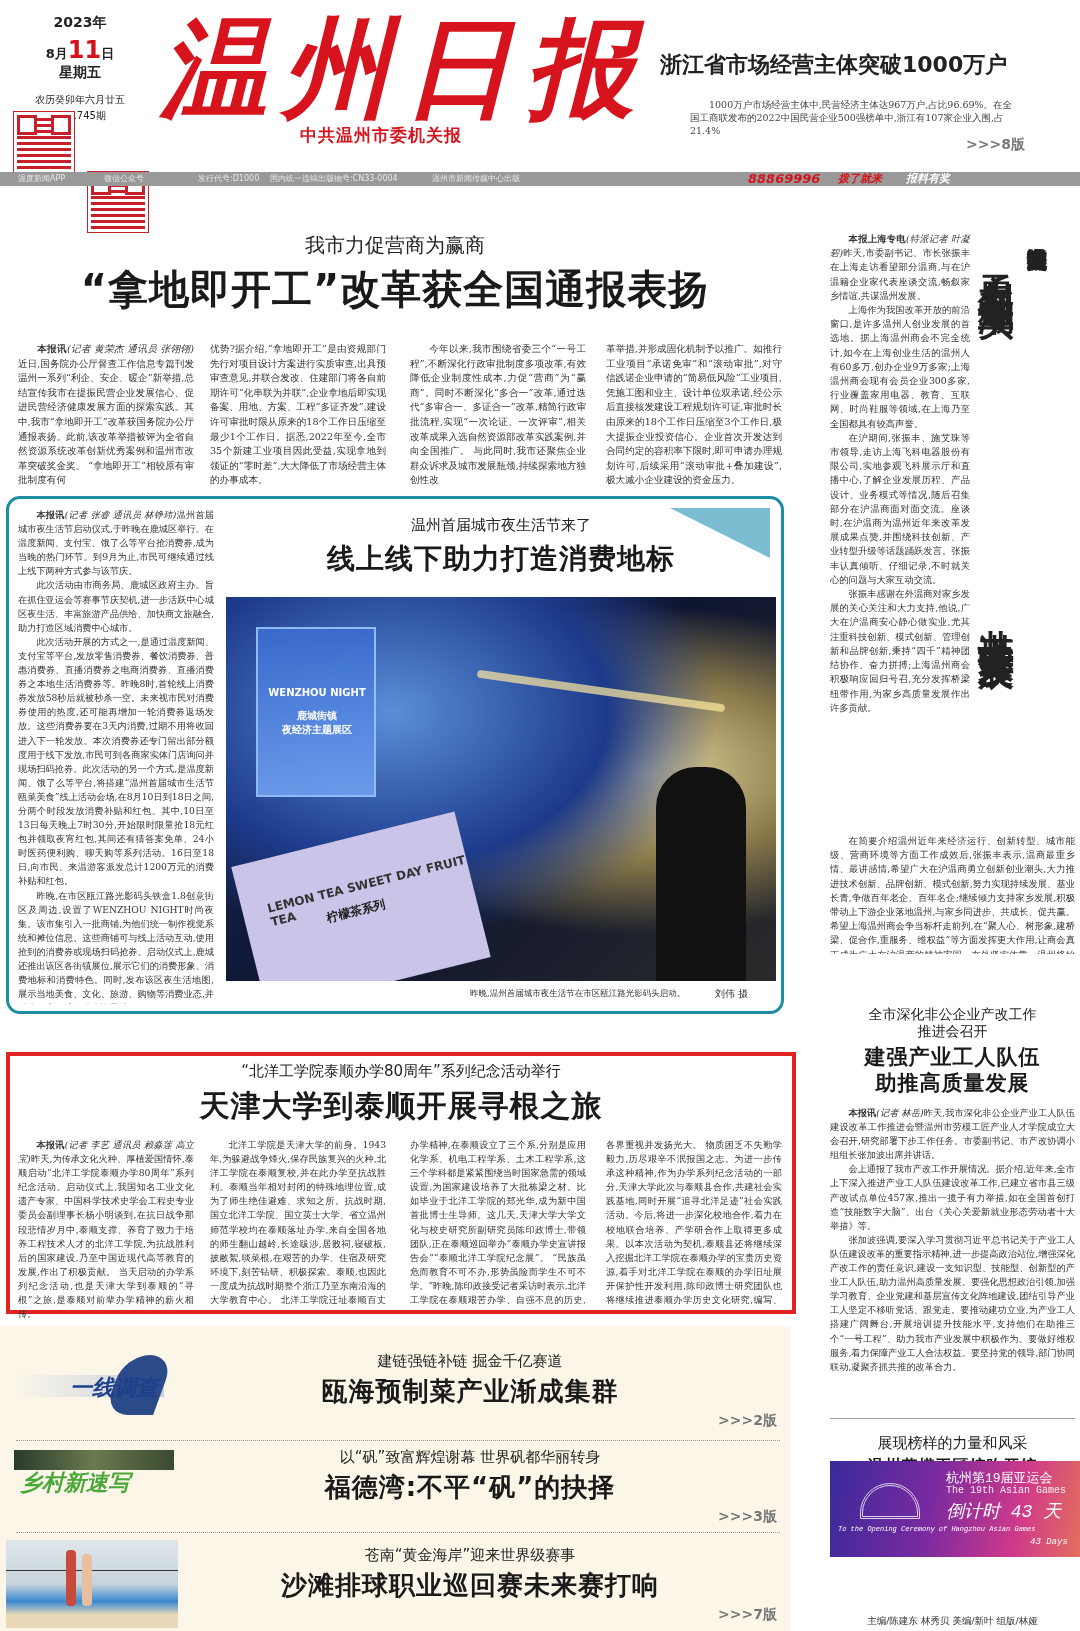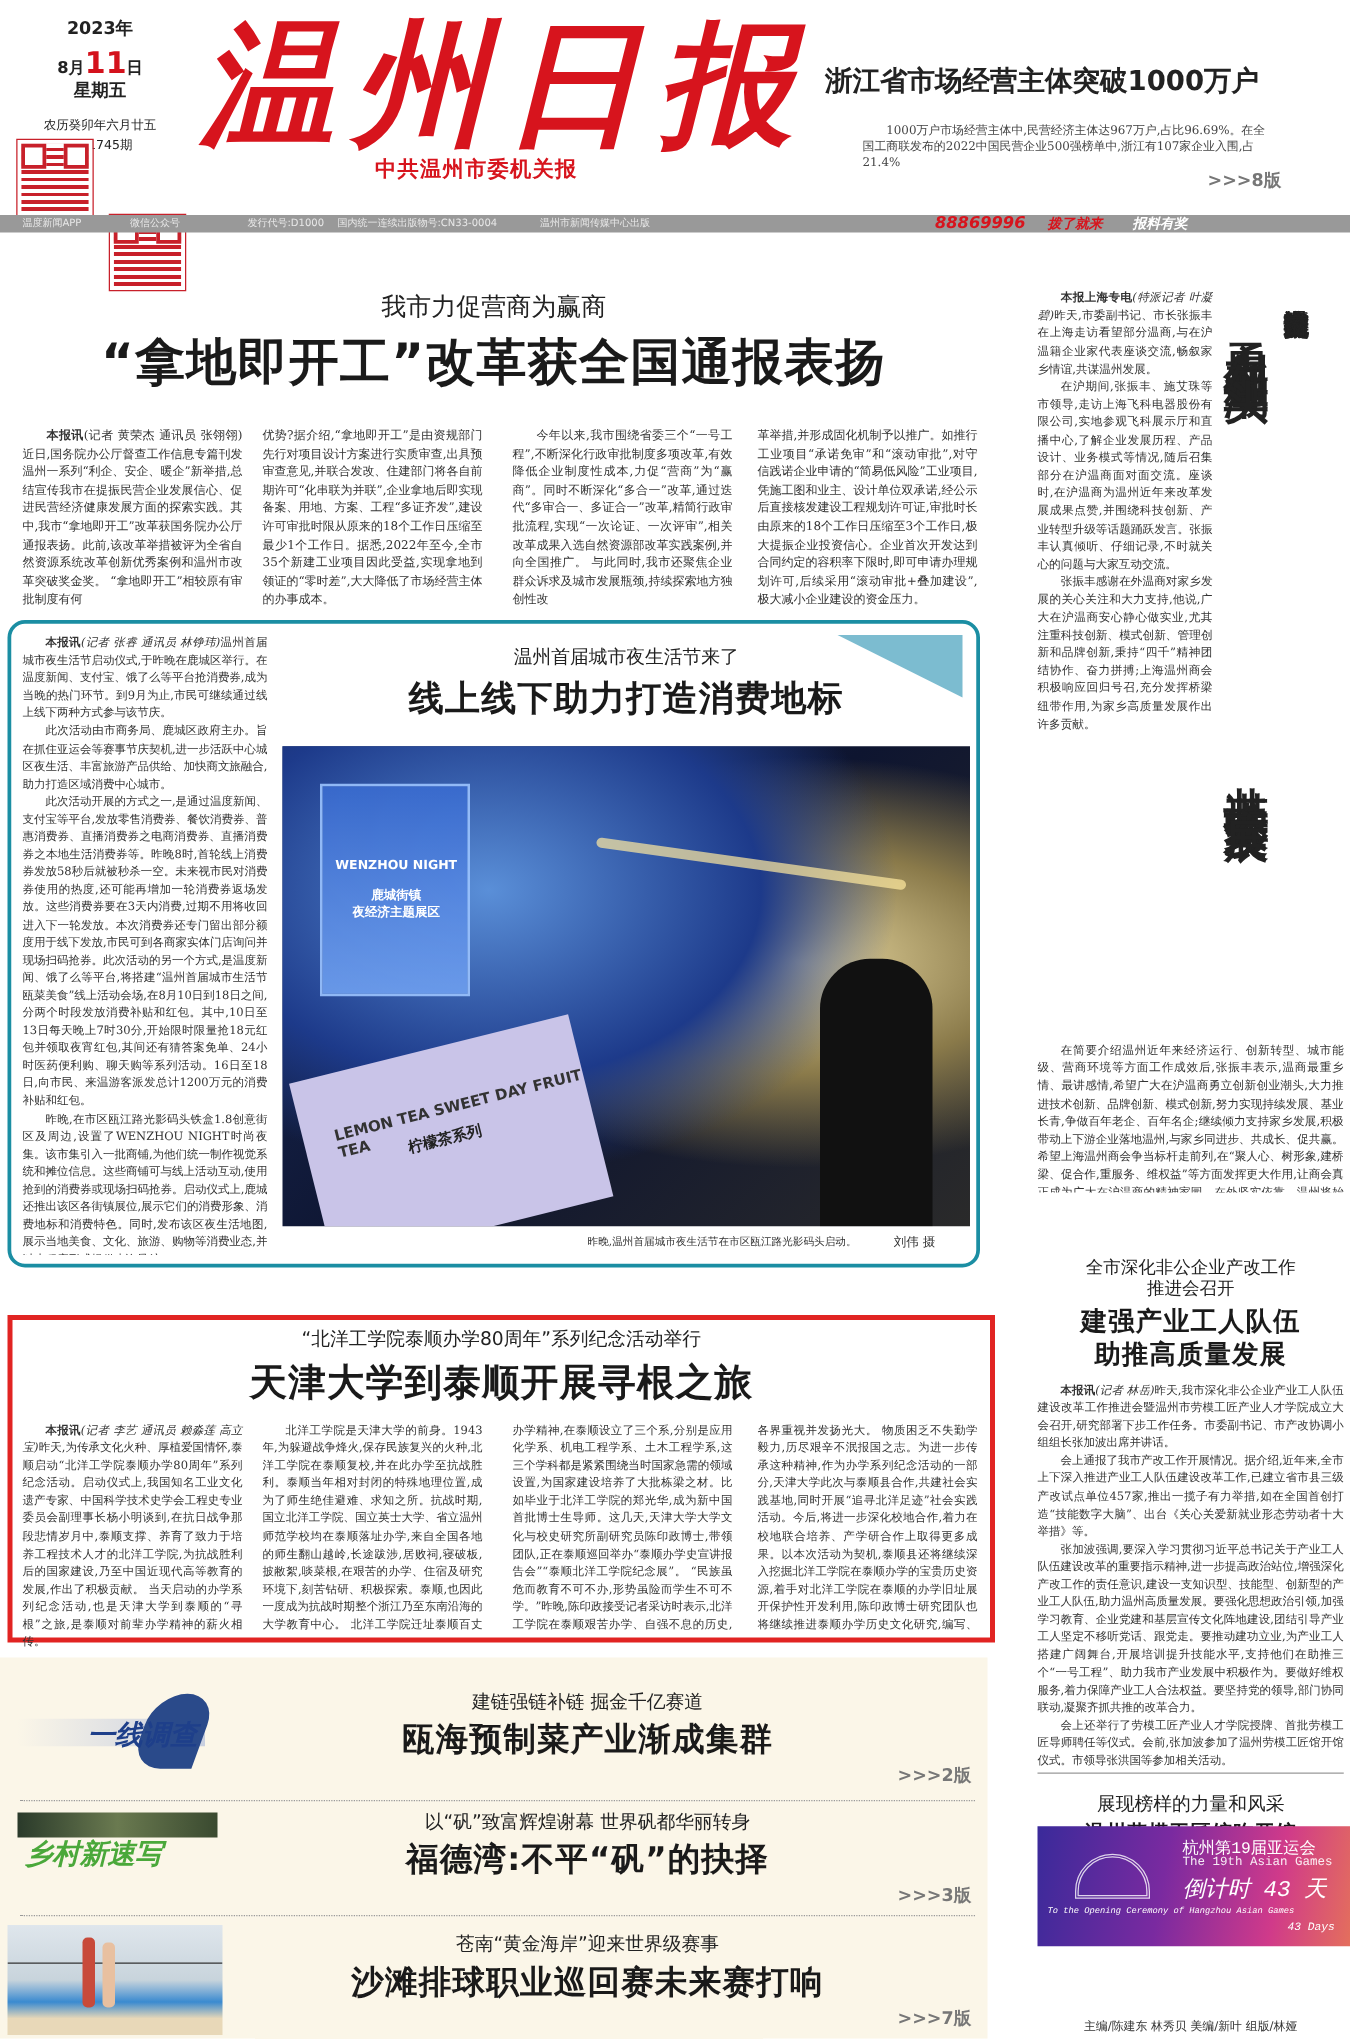--- a/index.html
+++ b/index.html
@@ -68,33 +68,34 @@
   <span class="abs" style="left:270px">国内统一连续出版物号:CN33-0004</span>
   <span class="abs" style="left:432px">温州市新闻传媒中心出版</span>
   <span class="abs" style="left:748px;color:#d7141d;font-weight:bold;font-style:italic;font-size:13px;line-height:14px">88869996</span>
   <span class="abs" style="left:838px;color:#d7141d;font-weight:bold;font-style:italic;font-size:11px">拨了就来</span>
   <span class="abs" style="left:906px;color:#fff;font-weight:bold;font-style:italic;font-size:11px">报料有奖</span>
 </div>
 
 <div class="abs kicker" style="left:0;top:232px;width:790px;font-size:20px">我市力促营商为赢商</div>
 <div class="abs bighead" style="left:0;top:262px;width:790px;font-size:40px">“拿地即开工”改革获全国通报表扬</div>
 <div class="abs body-text" style="left:18px;top:342px;width:176px">
-    <p><b>本报讯</b><span style="">(记者 黄荣杰 通讯员 张翎翎)</span><span>近日,国务院办公厅督查工作信息专篇刊发温州一系列“利企、安企、暖企”新举措,总结宣传我市在提振民营企业发展信心、促进民营经济健康发展方面的探索实践。其中,我市“拿地即开工”改革获国务院办公厅通报表扬。此前,该改革举措被评为全省自然资源系统改革创新优秀案例和温州市改革突破奖金奖。 “拿地即开工”相较原有审批制度有何</span></p>
+    <p><b>本报讯</b><span style="font-style:italic">(记者 黄荣杰 通讯员 张翎翎)</span><span>近日,国务院办公厅督查工作信息专篇刊发温州一系列“利企、安企、暖企”新举措,总结宣传我市在提振民营企业发展信心、促进民营经济健康发展方面的探索实践。其中,我市“拿地即开工”改革获国务院办公厅通报表扬。此前,该改革举措被评为全省自然资源系统改革创新优秀案例和温州市改革突破奖金奖。 “拿地即开工”相较原有审批制度有何</span></p>
   </div>
 <div class="abs body-text" style="left:210px;top:342px;width:176px">优势?据介绍,“拿地即开工”是由资规部门先行对项目设计方案进行实质审查,出具预审查意见,并联合发改、住建部门将各自前期许可“化串联为并联”,企业拿地后即实现备案、用地、方案、工程“多证齐发”,建设许可审批时限从原来的18个工作日压缩至最少1个工作日。据悉,2022年至今,全市35个新建工业项目因此受益,实现拿地到领证的“零时差”,大大降低了市场经营主体的办事成本。</div>
 <div class="abs body-text" style="left:410px;top:342px;width:176px">
     <p>今年以来,我市围绕省委三个“一号工程”,不断深化行政审批制度多项改革,有效降低企业制度性成本,力促“营商”为“赢商”。同时不断深化“多合一”改革,通过迭代“多审合一、多证合一”改革,精简行政审批流程,实现“一次论证、一次评审”,相关改革成果入选自然资源部改革实践案例,并向全国推广。 与此同时,我市还聚焦企业群众诉求及城市发展瓶颈,持续探索地方独创性改</p>
   </div>
 <div class="abs body-text" style="left:606px;top:342px;width:176px">革举措,并形成固化机制予以推广。如推行工业项目“承诺免审”和“滚动审批”,对守信践诺企业申请的“简易低风险”工业项目,凭施工图和业主、设计单位双承诺,经公示后直接核发建设工程规划许可证,审批时长由原来的18个工作日压缩至3个工作日,极大提振企业投资信心。企业首次开发达到合同约定的容积率下限时,即可申请办理规划许可,后续采用“滚动审批+叠加建设”,极大减小企业建设的资金压力。</div>
 
 <div class="abs vtitle" style="left:1024px;top:232px;font-size:21px;height:480px;line-height:26px">张振丰走访上海温商并与在沪温籍企业家座谈交流</div>
 <div class="abs vtitle" style="left:976px;top:246px;font-size:36px;font-weight:900;line-height:40px;height:330px;letter-spacing:4px">勇立创新创业潮头</div>
 <div class="abs vtitle" style="left:976px;top:600px;font-size:36px;font-weight:900;line-height:40px;height:330px;letter-spacing:4px">共谋共推家乡发展</div>
 <div class="abs body-text" style="left:830px;top:232px;width:140px;font-size:9.3px;line-height:14.2px">
   <p><b>本报上海专电</b><span style="font-style:italic">(特派记者 叶凝碧)</span><span>昨天,市委副书记、市长张振丰在上海走访看望部分温商,与在沪温籍企业家代表座谈交流,畅叙家乡情谊,共谋温州发展。</span></p>
+  <p>上海作为我国改革开放的前沿窗口,是许多温州人创业发展的首选地。据上海温州商会不完全统计,如今在上海创业生活的温州人有60多万,创办企业9万多家;上海温州商会现有会员企业300多家,行业覆盖家用电器、教育、互联网、时尚鞋服等领域,在上海乃至全国都具有较高声誉。</p>
   <p>在沪期间,张振丰、施艾珠等市领导,走访上海飞科电器股份有限公司,实地参观飞科展示厅和直播中心,了解企业发展历程、产品设计、业务模式等情况,随后召集部分在沪温商面对面交流。座谈时,在沪温商为温州近年来改革发展成果点赞,并围绕科技创新、产业转型升级等话题踊跃发言。张振丰认真倾听、仔细记录,不时就关心的问题与大家互动交流。</p>
   <p>张振丰感谢在外温商对家乡发展的关心关注和大力支持,他说,广大在沪温商安心静心做实业,尤其注重科技创新、模式创新、管理创新和品牌创新,秉持“四千”精神团结协作、奋力拼搏;上海温州商会积极响应回归号召,充分发挥桥梁纽带作用,为家乡高质量发展作出许多贡献。</p>
 </div>
 <div class="abs body-text" style="left:830px;top:834px;width:245px;height:120px;overflow:hidden;font-size:9.3px;line-height:14.2px">
     <p>在简要介绍温州近年来经济运行、创新转型、城市能级、营商环境等方面工作成效后,张振丰表示,温商最重乡情、最讲感情,希望广大在沪温商勇立创新创业潮头,大力推进技术创新、品牌创新、模式创新,努力实现持续发展、基业长青,争做百年老企、百年名企;继续倾力支持家乡发展,积极带动上下游企业落地温州,与家乡同进步、共成长、促共赢。希望上海温州商会争当标杆走前列,在“聚人心、树形象,建桥梁、促合作,重服务、维权益”等方面发挥更大作用,让商会真正成为广大在沪温商的精神家园、在外坚实依靠。温州将始终把推动温商回归作为高质量发展的重要抓手,对温商重大项目“高看一眼、厚爱三分”,进一步做好发展规划,强化平台建设,真心实意为企业提供最好政策、最优服务。</p>
   </div>
 
 <div class="abs teal-box"></div>
 <div class="abs" style="left:670px;top:508px;width:0;height:0;border-left:100px solid transparent;border-top:50px solid #7cbcd0"></div>
 <div class="abs kicker" style="left:226px;top:516px;width:550px;font-size:15px">温州首届城市夜生活节来了</div>
@@ -120,21 +121,20 @@
 <div class="abs sans" style="left:715px;top:987px;font-size:10px;color:#333">刘伟 摄</div>
 
 <div class="abs kicker" style="left:830px;top:1006px;width:245px;font-size:14px;line-height:17px">全市深化非公企业产改工作</div>
 <div class="abs kicker" style="left:830px;top:1023px;width:245px;font-size:14px;line-height:17px">推进会召开</div>
 <div class="abs bighead" style="left:830px;top:1044px;width:245px;font-size:21px;line-height:26px">建强产业工人队伍</div>
 <div class="abs bighead" style="left:830px;top:1070px;width:245px;font-size:21px;line-height:26px">助推高质量发展</div>
 <div class="abs body-text" style="left:830px;top:1106px;width:245px;font-size:9.2px;line-height:14.1px">
   <p><b>本报讯</b><span style="font-style:italic">(记者 林岳)</span><span>昨天,我市深化非公企业产业工人队伍建设改革工作推进会暨温州市劳模工匠产业人才学院成立大会召开,研究部署下步工作任务。市委副书记、市产改协调小组组长张加波出席并讲话。</span></p>
   <p>会上通报了我市产改工作开展情况。据介绍,近年来,全市上下深入推进产业工人队伍建设改革工作,已建立省市县三级产改试点单位457家,推出一揽子有力举措,如在全国首创打造“技能数字大脑”、出台《关心关爱新就业形态劳动者十大举措》等。</p>
   <p>张加波强调,要深入学习贯彻习近平总书记关于产业工人队伍建设改革的重要指示精神,进一步提高政治站位,增强深化产改工作的责任意识,建设一支知识型、技能型、创新型的产业工人队伍,助力温州高质量发展。要强化思想政治引领,加强学习教育、企业党建和基层宣传文化阵地建设,团结引导产业工人坚定不移听党话、跟党走。要推动建功立业,为产业工人搭建广阔舞台,开展培训提升技能水平,支持他们在助推三个“一号工程”、助力我市产业发展中积极作为。要做好维权服务,着力保障产业工人合法权益。要坚持党的领导,部门协同联动,凝聚齐抓共推的改革合力。</p>
-  <p>会上还举行了劳模工匠产业人才学院授牌、首批劳模工匠导师聘任等仪式。会前,张加波参加了温州劳模工匠馆开馆仪式。市领导张洪国等参加相关活动。</p>
 </div>
 <div class="abs" style="left:830px;top:1418px;width:245px;border-top:1px solid #999"></div>
 <div class="abs kicker" style="left:830px;top:1434px;width:245px;font-size:15px">展现榜样的力量和风采</div>
 <div class="abs bighead" style="left:830px;top:1456px;width:245px;font-size:16px">温州劳模工匠馆昨开馆</div>
 <div class="abs more" style="left:1010px;top:1494px">&gt;&gt;&gt;2版</div>
 
 <div class="abs asian">
   <div class="abs" style="left:30px;top:22px;width:60px;height:36px;border:3px double #fff;border-radius:40px 40px 0 0;opacity:.8"></div>
   <div class="abs" style="left:116px;top:8px;font-size:13px">杭州第19届亚运会</div>
   <div class="abs" style="left:116px;top:24px;font-size:10px;opacity:.9">The 19th Asian Games</div>

